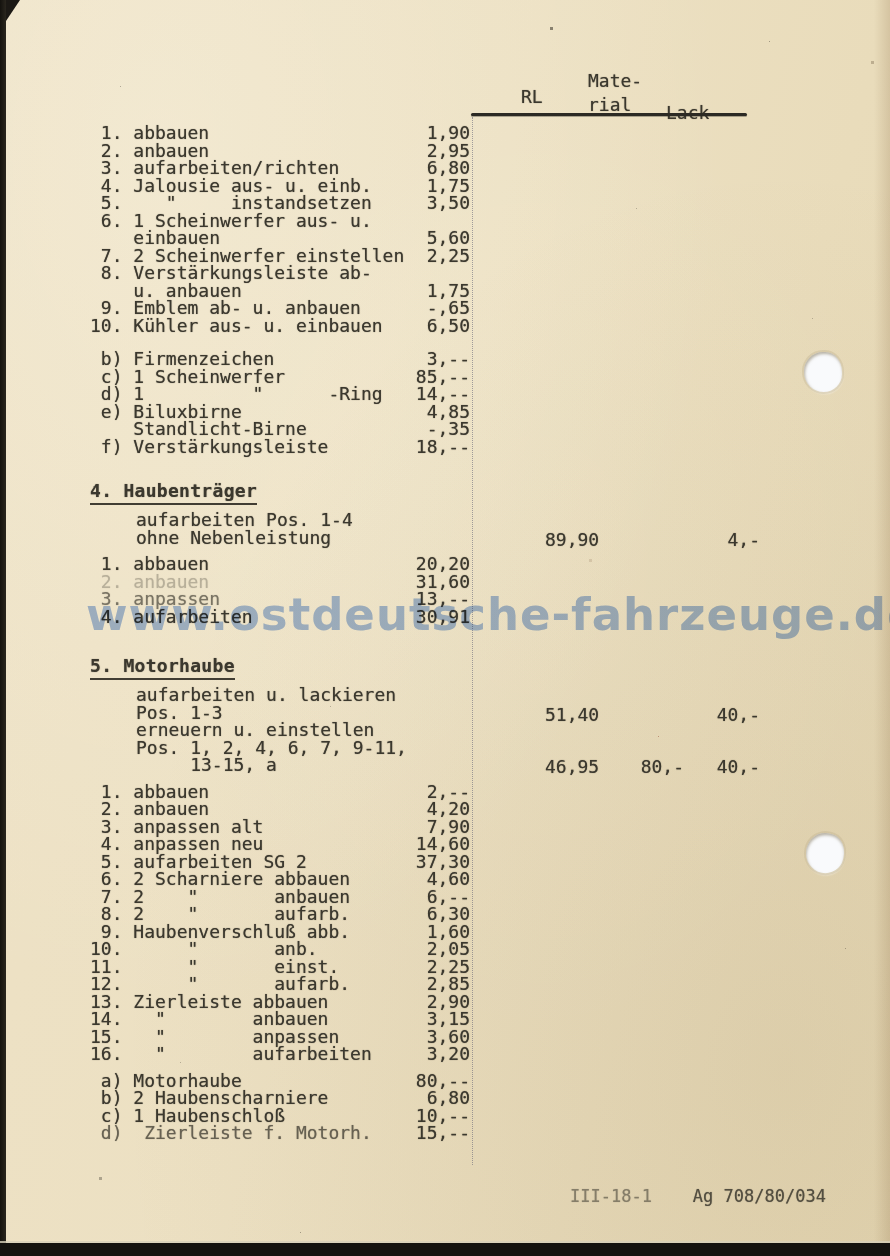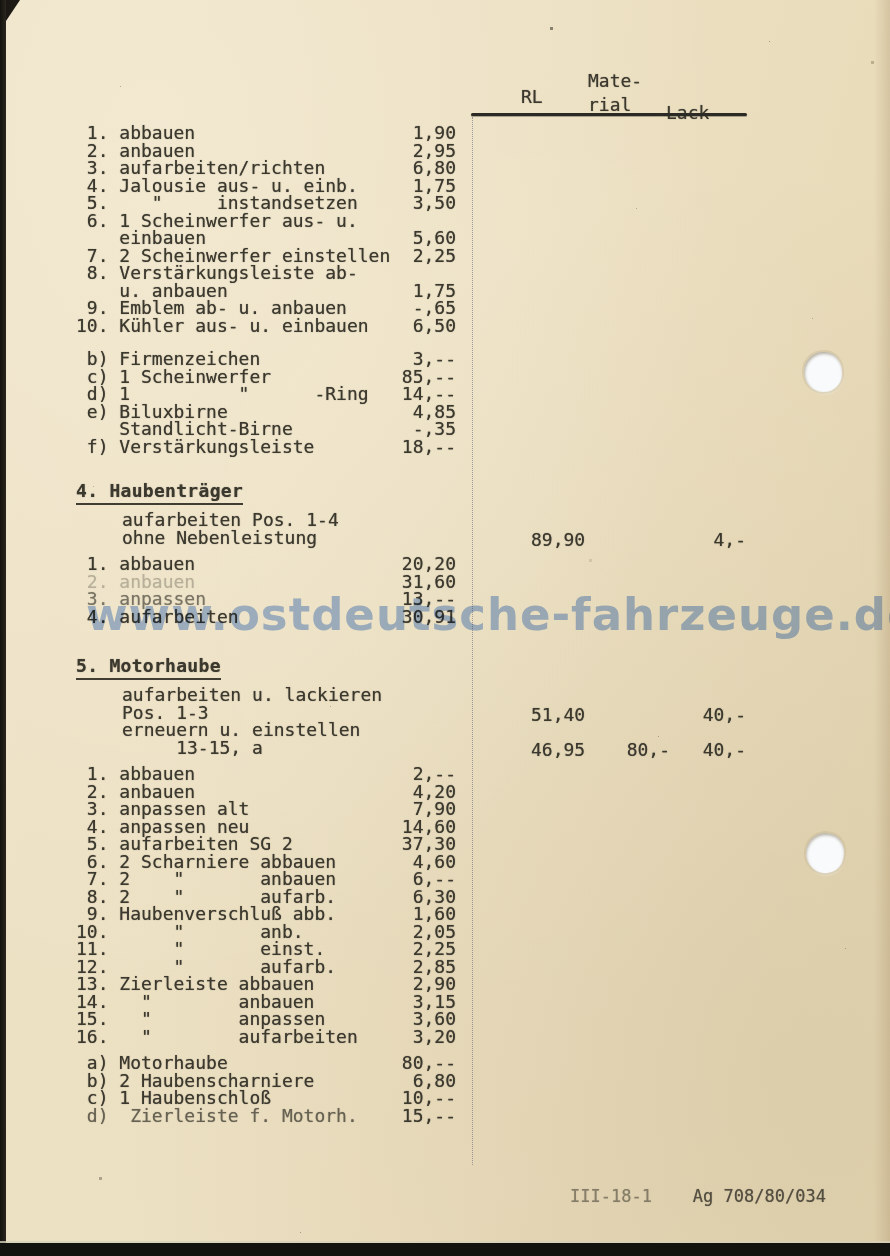--- a/index.html
+++ b/index.html
@@ -39,21 +39,21 @@
   
   .colhead{position:absolute;font-size:18px;line-height:18px;white-space:pre;}
   .col-rl{left:521px;top:88px;}
   .col-mat1{left:588px;top:72px;}
   .col-mat2{left:588px;top:96px;}
   .col-lack{left:666px;top:104px;}
   .header-rule{position:absolute;left:471px;top:113px;width:276px;height:3px;background:#2c2a24;border-radius:2px;box-shadow:0 1px 0 rgba(44,42,36,.35);}
   .column-divider{position:absolute;left:472px;top:117px;height:1048px;width:0;border-left:1px dotted rgba(95,95,115,.55);}
 
   
-  .content{position:absolute;left:76px;top:124px;width:740px;font-size:18px;line-height:17.5px;z-index:1;}
+  .content{position:absolute;left:90px;top:124px;width:740px;font-size:18px;line-height:17.5px;z-index:1;}
   .row{position:relative;height:17.5px;}
   .ltxt{position:absolute;left:0;top:0;white-space:pre;}
   .price{position:absolute;left:262px;width:118px;top:0;text-align:right;white-space:pre;}
   .v-rl{position:absolute;left:409px;top:2px;white-space:pre;}
   .v-mat{position:absolute;left:448px;width:100px;top:2px;text-align:right;white-space:pre;}
   .v-lack{position:absolute;left:524px;width:100px;top:2px;text-align:right;white-space:pre;}
   .section{position:relative;}
   [data-name="section-head-parts"]{margin-top:16px;}
   [data-name="section-haubentraeger"]{margin-top:27px;}
   [data-name="section-motorhaube"]{margin-top:32px;}
@@ -202,20 +202,23 @@
           </div>
           <div class="row" data-name="price-line">
             <span class="ltxt" data-name="line-text">Pos. 1-3</span>
             <span class="v-rl" data-name="value-rl">51,40</span>
             <span class="v-lack" data-name="value-lack">40,-</span>
           </div>
           <div class="row" data-name="price-line">
             <span class="ltxt" data-name="line-text">erneuern u. einstellen</span>
           </div>
           <div class="row" data-name="price-line">
+            <span class="ltxt" data-name="line-text">Pos. 1, 2, 4, 6, 7, 9-11,</span>
+          </div>
+          <div class="row" data-name="price-line">
             <span class="ltxt" data-name="line-text">     13-15, a</span>
             <span class="v-rl" data-name="value-rl">46,95</span>
             <span class="v-mat" data-name="value-material">80,-</span>
             <span class="v-lack" data-name="value-lack">40,-</span>
           </div>
         </div>
         <div class="group" data-name="motorhaube-items">
           <div class="row" data-name="price-line">
             <span class="ltxt" data-name="line-text"> 1. abbauen</span>
             <span class="price" data-name="line-price">2,--</span>

